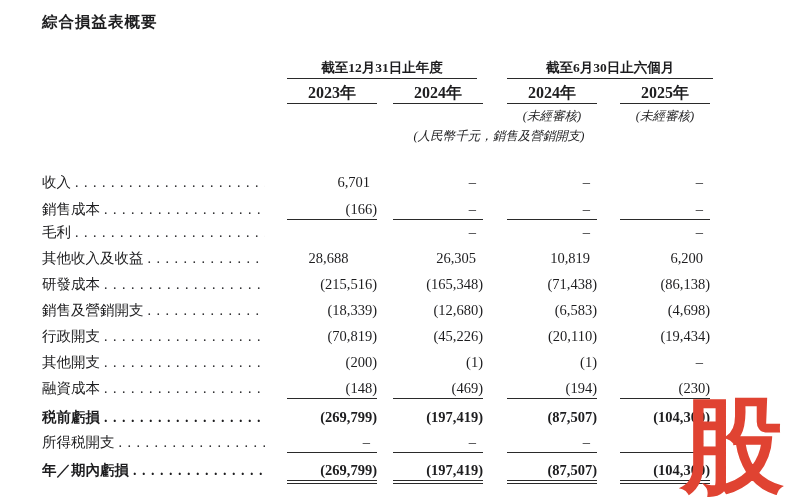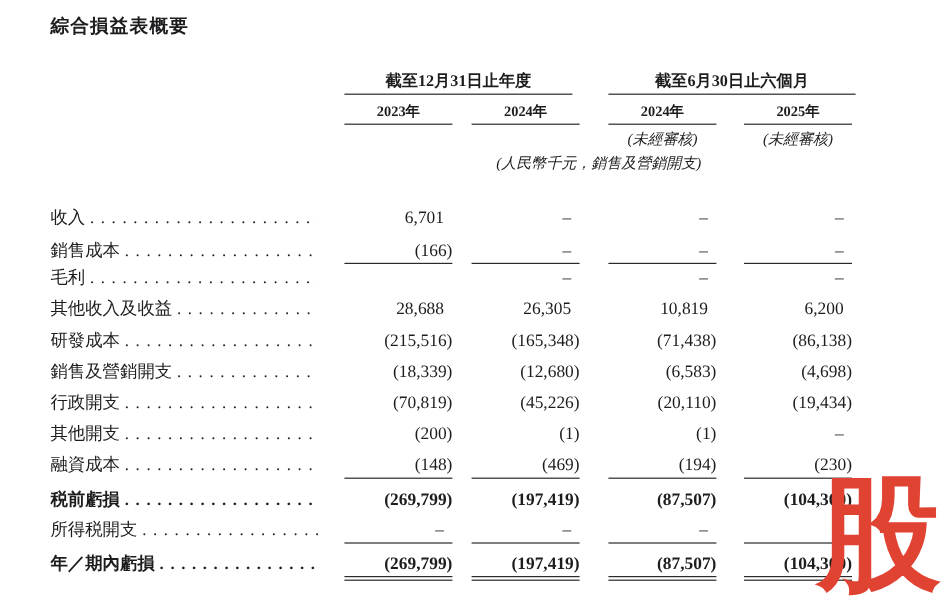--- a/index.html
+++ b/index.html
@@ -23,21 +23,21 @@
   .grp {
     position: absolute; top: 57px; height: 21px; line-height: 21px;
     text-align: center; font-weight: bold; font-size: 13.5px;
     border-bottom: 1.5px solid #2a2a2a; white-space: nowrap;
   }
   .grp1 { left: 287px; width: 190px; }
   .grp2 { left: 507px; width: 206px; }
 
   .ycol {
     position: absolute; top: 83px; height: 20px; line-height: 20px;
-    width: 90px; text-align: center; font-weight: bold; font-size: 12px;
+    width: 90px; text-align: center; font-weight: bold; font-size: 16px;
     border-bottom: 1.5px solid #2a2a2a; white-space: nowrap;
   }
   .y1 { left: 287px; } .y2 { left: 393px; } .y3 { left: 507px; } .y4 { left: 620px; }
 
   .subnote {
     position: absolute; top: 108px; width: 90px; height: 16px; line-height: 16px;
     text-align: center; font-style: italic; font-size: 12.5px; white-space: nowrap;
   }
   .sn1 { left: 507px; } .sn2 { left: 620px; }
 
@@ -135,21 +135,21 @@
     <div class="val v2" style="padding-right: 7px;">–</div>
     <div class="val v3" style="padding-right: 7px;">–</div>
     <div class="val v4" style="padding-right: 7px;">–</div>
   </div>
 
   <div class="row" style="top:248px">
     <div class="lbl">
         <span>其他收入及收益</span>
         <span class="leader"></span>
       </div>
-    <div class="val v1" style="padding-right: 7px;">28,688</div>
+    <div class="val v1" style="padding-right: 7px; text-align: center;">28,688</div>
     <div class="val v2" style="padding-right: 7px;">26,305</div>
     <div class="val v3" style="padding-right: 7px;">10,819</div>
     <div class="val v4" style="padding-right: 7px;">6,200</div>
   </div>
 
   <div class="row" style="top:274px">
     <div class="lbl">
         <span>研發成本</span>
         <span class="leader"></span>
       </div>

